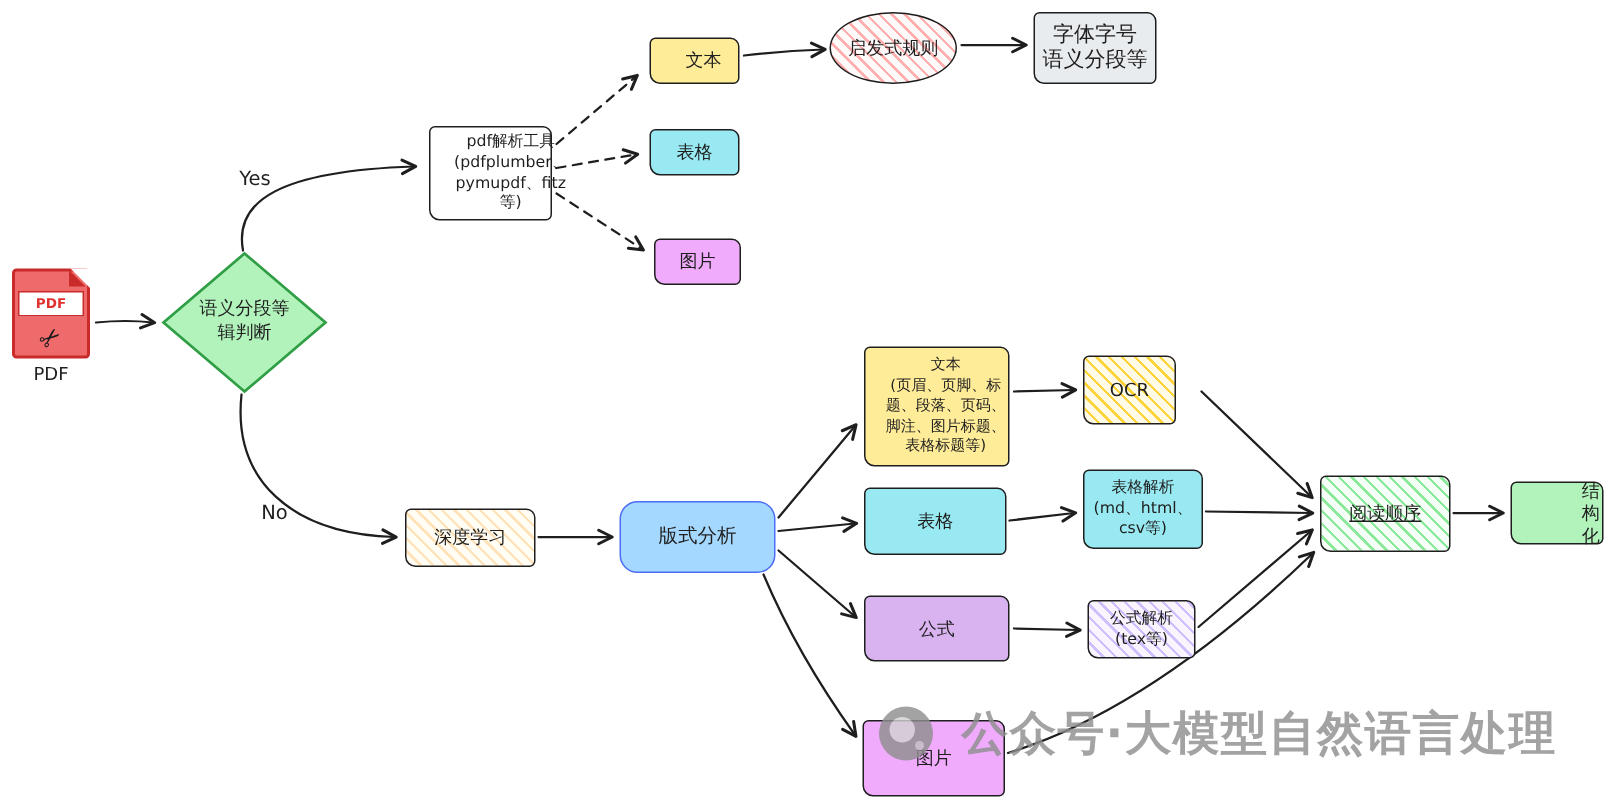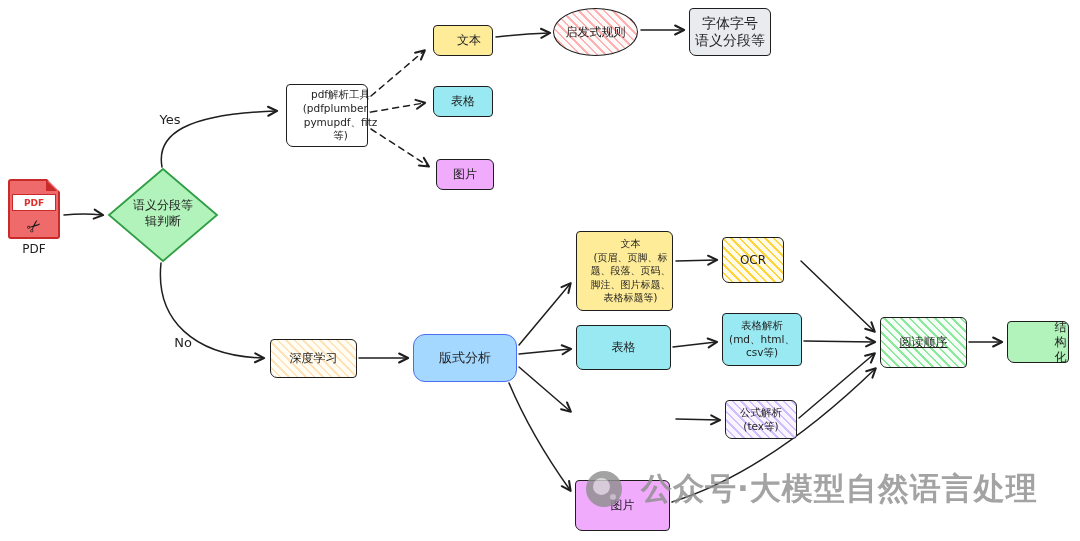--- a/index.html
+++ b/index.html
@@ -132,20 +132,21 @@
 题、段落、页码、
 脚注、图片标题、
 表格标题等)</div>
   <div class="node hatch-yellow" style="left:722px;top:237px;width:62px;height:46px;">OCR</div>
 
   <div class="node cyan" style="left:576px;top:325px;width:95px;height:45px;">表格</div>
   <div class="node cyan mid" style="left:722px;top:313px;width:80px;height:53px;">表格解析
 (md、html、
 csv等)</div>
 
+  <div class="node violet" style="left:576px;top:397px;width:97px;height:44px;">公式</div>
   <div class="node hatch-violet mid" style="left:725px;top:400px;width:72px;height:39px;">公式解析
 (tex等)</div>
 
   <div class="node pink" style="left:575px;top:480px;width:95px;height:51px;">图片</div>
 
   <div class="node hatch-green" style="left:880px;top:317px;width:87px;height:51px;text-decoration:underline;">阅读顺序</div>
   <div class="node green" style="left:1007px;top:321px;width:62px;height:42px;padding-left:45px;">结构化</div>
 
   <div class="watermark">
     <div class="wm-logo">

